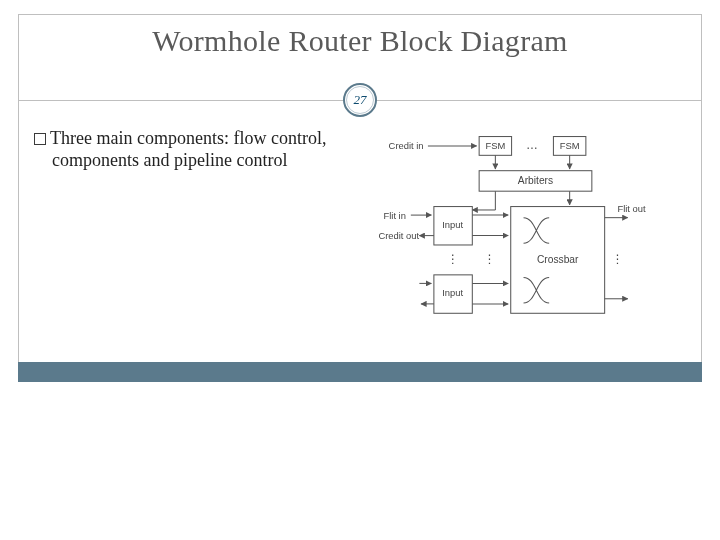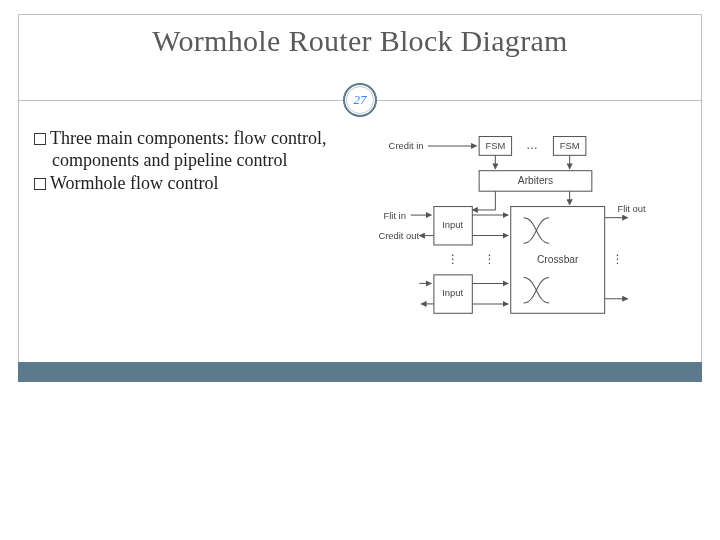--- a/index.html
+++ b/index.html
@@ -26,21 +26,21 @@
   }
   .title-rule {
     position: absolute; left: 18px; right: 18px; top: 100px;
     border-top: 1px solid #bfbfbf; z-index: 1;
   }
   .page-badge {
     position: absolute; left: 50%; top: 100px; transform: translate(-50%, -50%);
     width: 34px; height: 34px; border-radius: 50%;
     border: 2px solid #5b7a8c; background: #fff;
     display: flex; align-items: center; justify-content: center;
-    font-size: 13px; color: #3b82f6; z-index: 2;
+    font-size: 13px; color: #0c4a6e; z-index: 2;
     font-family: Georgia, serif;
     font-style: italic;
   }
   .page-badge::before {
     content: ""; position: absolute; width: 26px; height: 26px;
     border: 1px solid #bccad3; border-radius: 50%;
   }
   .content {
     position: absolute; left: 34px; top: 128px; right: 34px; bottom: 50px;
     display: flex; gap: 0;
@@ -73,21 +73,20 @@
 
   <h1 class="title">Wormhole Router Block Diagram</h1>
   <div class="title-rule"></div>
   <div class="page-badge">
     <span>27</span>
   </div>
 
   <div class="content">
     <div class="bullets">
       <div class="item"><span class="sq"></span><span>Three main components: flow control, components and pipeline control</span></div>
-      <div class="item"><span class="sq"></span><span>Wormhole flow control</span></div>
     </div>
 
     <div class="diagram">
       <svg class="diag" viewBox="0 0 320 260">
         <defs>
           <marker id="ah" viewBox="0 0 10 10" refX="9" refY="5" markerWidth="6" markerHeight="6" orient="auto">
             <path d="M0,0 L10,5 L0,10 z" fill="#555"></path>
           </marker>
         </defs>
 

